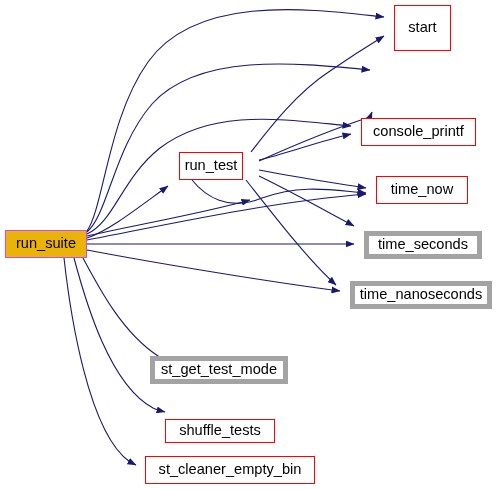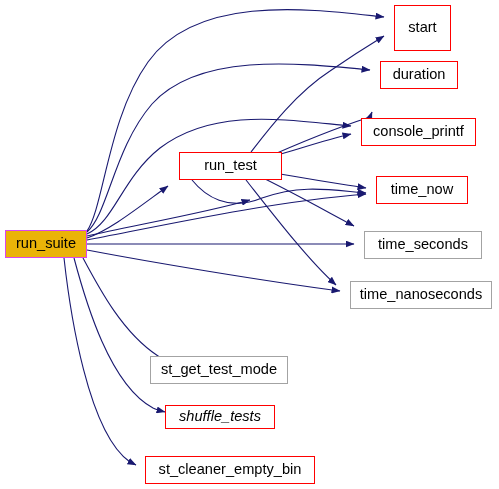--- a/index.html
+++ b/index.html
@@ -27,21 +27,21 @@
     box-sizing: border-box;
     display: flex;
     align-items: center;
     justify-content: center;
     font-family: "Liberation Sans", sans-serif;
     font-size: 14.6px;
     line-height: 1;
     color: #000000;
     white-space: nowrap;
     background: #ffffff;
-    border: 1px solid #a3a3a3;
+    border: 5px solid #a3a3a3;
   }
   .node.red {
     border: 1px solid #ff0000;
   }
   .node.root {
     background: #eab308;
     border: 1px solid #d946ef;
   }
   .node-label {
     display: block;
@@ -78,31 +78,28 @@
         <path d="M192,180 C205,196 228,212 262,198 C302,184 330,190 366,193"></path>
         <path d="M87,240 C160,226 268,202 366,194"></path>
         <path d="M87,236 C130,226 200,214 250,200"></path>
       </g>
   </svg>
 
   <div class="node root" style="left:5px; top:230px; width:82px; height:28px;">
     <span class="node-label">run_suite</span>
   </div>
 
-  <div class="node red" style="left:179px; top:152px; width:103px; height:28px;">
+  <div class="node red" style="left:179px; top:152px; width:64px; height:28px;">
     <span class="node-label">run_test</span>
   </div>
 
   <div class="node red" style="left:394px; top:5px; width:57px; height:46px;">
     <span class="node-label">start</span>
   </div>
 
-  <div class="node red" style="left:380px; top:61px; width:78px; height:28px;">
-    <span class="node-label">duration</span>
-  </div>
 
   <div class="node red" style="left:361px; top:118px; width:115px; height:28px;">
     <span class="node-label">console_printf</span>
   </div>
 
   <div class="node red" style="left:376px; top:176px; width:92px; height:28px;">
     <span class="node-label">time_now</span>
   </div>
 
   <div class="node" style="left:364px; top:231px; width:118px; height:28px;">
@@ -110,21 +107,21 @@
   </div>
 
   <div class="node" style="left:350px; top:281px; width:142px; height:28px;text-align:right;">
     <span class="node-label">time_nanoseconds</span>
   </div>
 
   <div class="node" style="left:150px; top:356px; width:138px; height:28px;">
     <span class="node-label">st_get_test_mode</span>
   </div>
 
-  <div class="node red" style="left:165px; top:405px; width:110px; height:24px;font-style:italic;">
+  <div class="node red" style="left:165px; top:419px; width:110px; height:24px;">
     <span class="node-label">shuffle_tests</span>
   </div>
 
   <div class="node red" style="left:145px; top:456px; width:170px; height:28px;">
     <span class="node-label">st_cleaner_empty_bin</span>
   </div>
 
 </div>
 
 </body></html>

